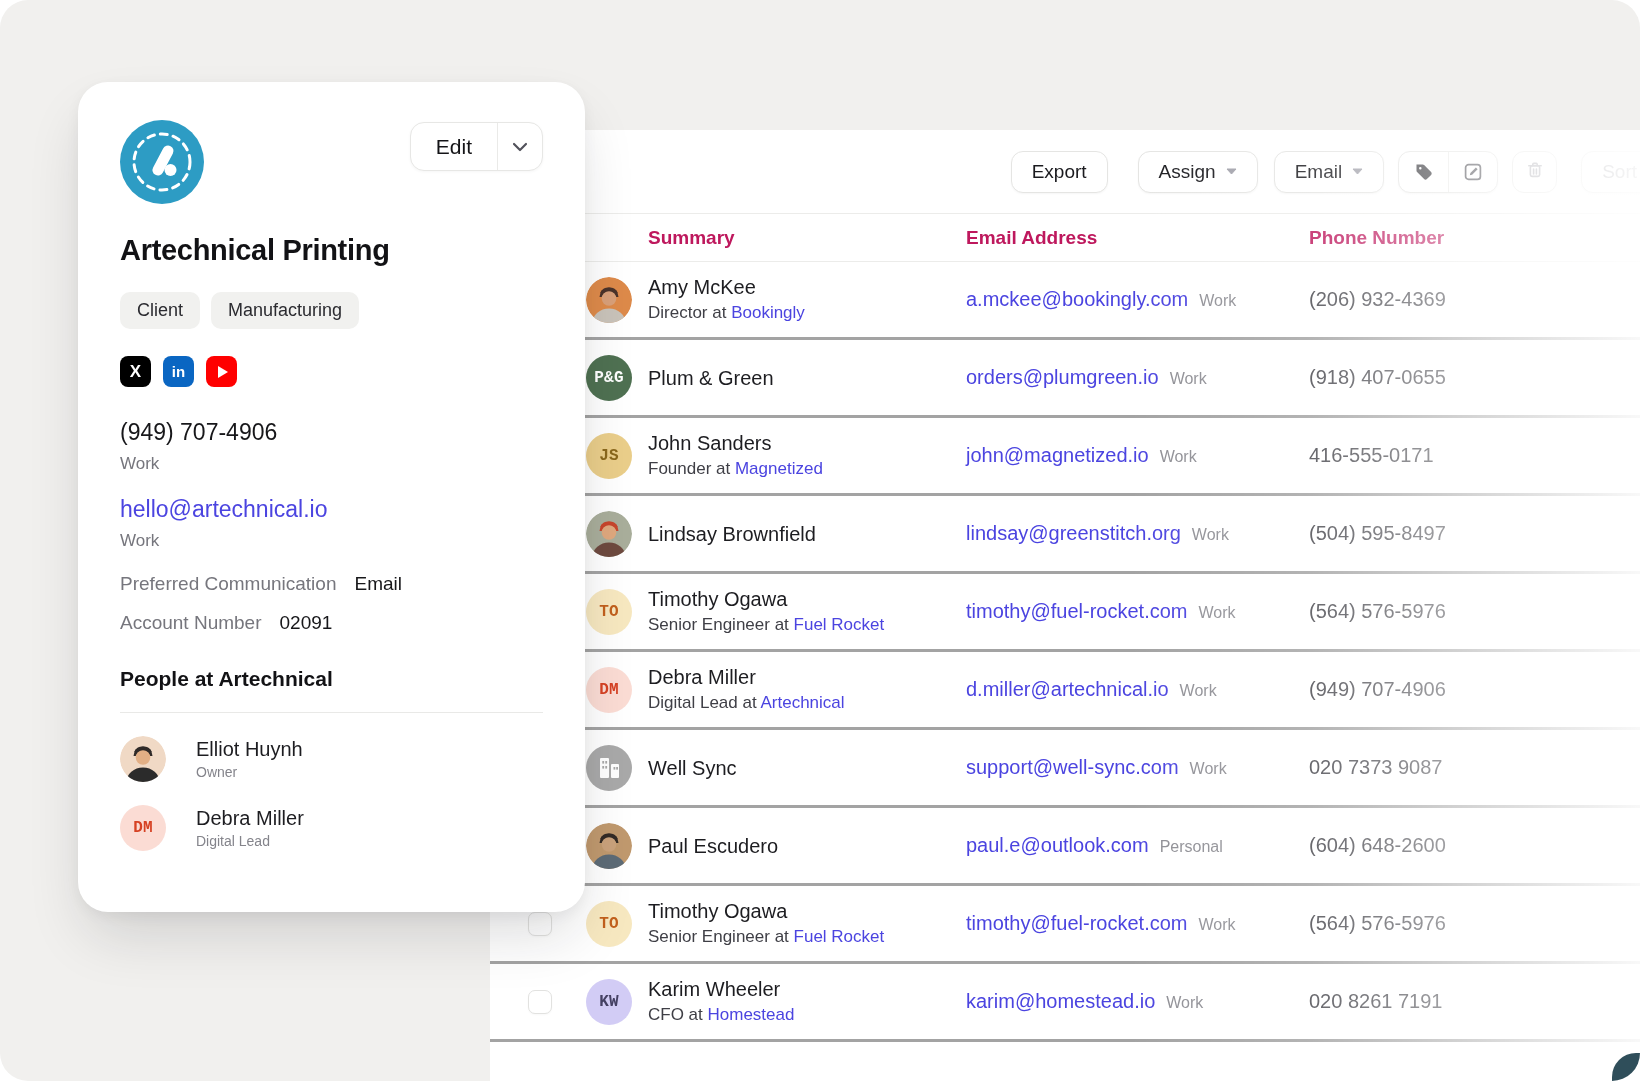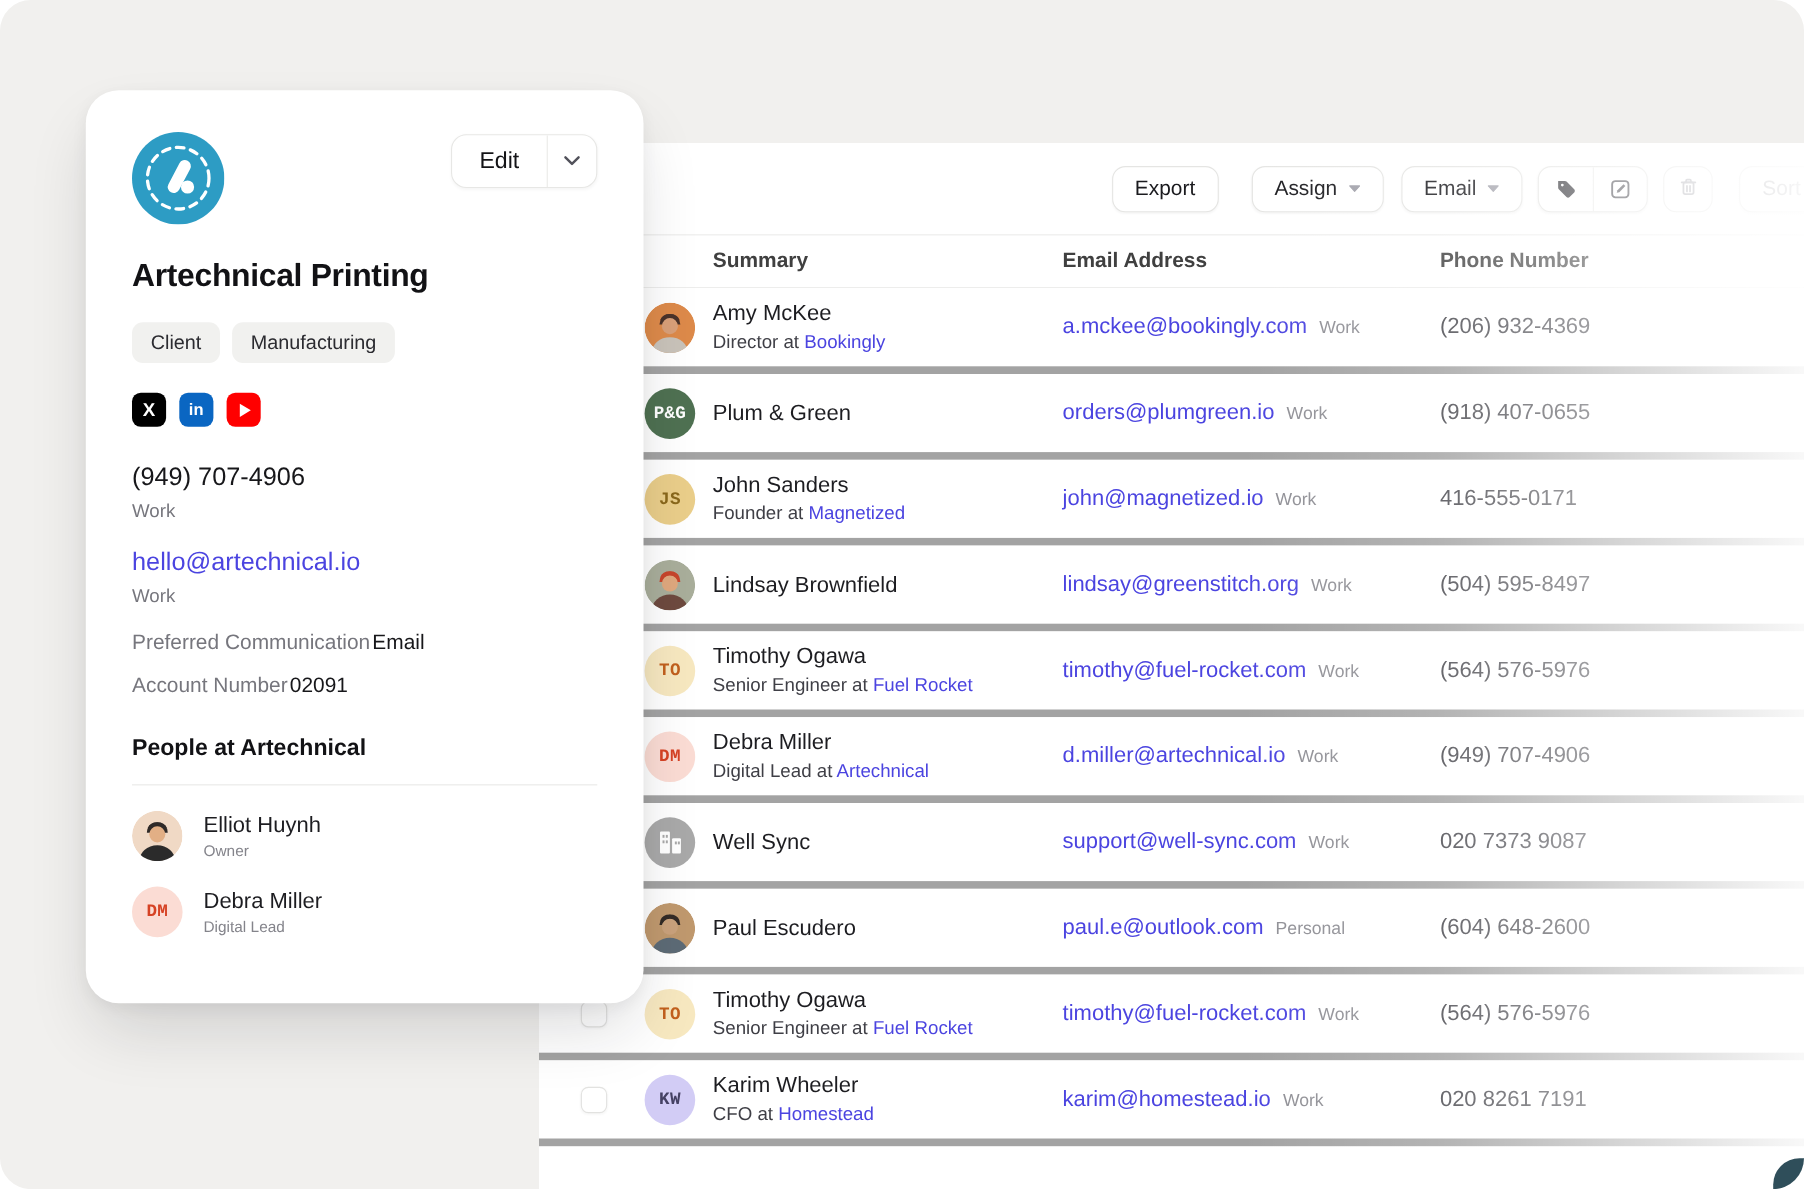--- a/index.html
+++ b/index.html
@@ -14,26 +14,26 @@
   .toolbar{height:84px;display:flex;align-items:center;justify-content:flex-end;border-bottom:1px solid #ececea;padding-right:0;}
   .btn{display:flex;align-items:center;height:42px;background:#fff;border:1px solid #e5e5e3;border-radius:12px;padding:0 20px;font-size:19px;font-weight:500;color:#1b1b1f;box-shadow:0 1px 2px rgba(20,20,20,.04);cursor:pointer;}
   .btn .caret{margin-left:10px;display:flex;align-items:center;}
   .icon-group{display:flex;align-items:stretch;height:42px;border:1px solid #e5e5e3;border-radius:12px;background:#fff;box-shadow:0 1px 2px rgba(20,20,20,.04);overflow:hidden;}
   .icon-cell{width:49px;display:flex;align-items:center;justify-content:center;cursor:pointer;}
   .icon-cell + .icon-cell{border-left:1px solid #eaeae8;}
   .icon-btn{width:45px;height:42px;display:flex;align-items:center;justify-content:center;background:#fff;border:1px solid #e7e7e5;border-radius:12px;cursor:pointer;}
   .ml30{margin-left:30px;} .ml16{margin-left:16px;} .ml14{margin-left:14px;} .ml24{margin-left:24px;}
   .sort-btn{margin-right:-18px;color:#8a8a90;}
 
-  .thead{height:48px;display:flex;align-items:center;border-bottom:1px solid #ececea;padding-left:158px;font-size:19px;font-weight:700;color:#404040;}
+  .thead{height:48px;display:flex;align-items:center;border-bottom:1px solid #ececea;padding-left:158px;font-size:19px;font-weight:700;color:#be185d;}
   .col-summary{width:318px;flex:none;}
   .col-email{width:343px;flex:none;}
   .col-phone{flex:1;}
 
-  .trow{height:78px;display:flex;align-items:center;border-bottom:7px solid #a3a3a3;padding-left:38px;background:#fff;}
+  .trow{height:78px;display:flex;align-items:center;border-bottom:3px solid #a3a3a3;padding-left:38px;background:#fff;}
   .checkbox{width:24px;height:24px;flex:none;border:1.5px solid #e2e2e0;border-radius:7px;background:#fff;box-shadow:0 1px 2px rgba(20,20,20,.03);margin-right:34px;cursor:pointer;}
   .avatar{width:46px;height:46px;flex:none;border-radius:50%;overflow:hidden;margin-right:16px;display:flex;align-items:center;justify-content:center;font-family:Liberation Mono, monospace;}
   .avatar-initials{font-size:16px;font-weight:700;letter-spacing:.2px;}
   .cell-summary{width:318px;flex:none;}
   .row-name{font-size:20px;font-weight:500;color:#1d1d21;line-height:1.2;}
   .row-sub{font-size:17px;color:#3f3f46;margin-top:4px;line-height:1.2;}
   .link{color:#4b44e0;cursor:pointer;}
   .cell-email{width:343px;flex:none;display:flex;align-items:baseline;}
   .email-link{font-size:20px;color:#4b44e0;cursor:pointer;white-space:nowrap;}
   .email-label{font-size:16px;color:#8f8f95;margin-left:11px;}
@@ -52,27 +52,27 @@
   .tag{background:#f1f1ef;border-radius:10px;padding:8px 17px;font-size:18px;color:#2b2b30;}
   .socials{display:flex;gap:12px;margin-top:27px;}
   .social{width:31px;height:31px;border-radius:8px;display:flex;align-items:center;justify-content:center;color:#fff;cursor:pointer;}
   .social.x{background:#000;font-weight:700;font-size:17px;}
   .social.li{background:#0a66c2;font-weight:700;font-size:15px;letter-spacing:.2px;}
   .social.yt{background:#ff0000;}
   .yt-tri{width:0;height:0;border-left:10px solid #fff;border-top:6px solid transparent;border-bottom:6px solid transparent;margin-left:2px;}
   .card-phone{margin-top:32px;font-size:23px;color:#17171a;}
   .muted-label{margin-top:8px;font-size:17px;color:#76767d;}
   .card-email{margin-top:22px;font-size:23px;color:#4b44e0;cursor:pointer;}
-  .attr-row{display:flex;align-items:baseline;gap:2px;margin-top:22px;font-size:19px;}
+  .attr-row{display:flex;align-items:baseline;gap:18px;margin-top:22px;font-size:19px;}
   .attr-row + .attr-row{margin-top:17px;}
   .attr-label{color:#76767d;}
   .attr-value{color:#17171a;}
   .people-title{margin-top:33px;font-size:21px;font-weight:700;color:#121215;}
   .card-divider{height:1px;background:#e9e9e7;margin-top:21px;}
-  .person-row{display:flex;align-items:center;gap:3px;margin-top:23px;}
+  .person-row{display:flex;align-items:center;gap:14px;margin-top:23px;}
   .person-name{font-size:20px;font-weight:500;color:#1d1d21;}
   .person-role{font-size:14px;color:#84848b;margin-top:3px;}
 
   .corner-shape{position:absolute;right:0;bottom:0;width:28px;height:28px;background:#2f4e5a;border-top-left-radius:24px;z-index:20;}
 </style>
 </head>
 <body>
 
 <div class="stage">
 

